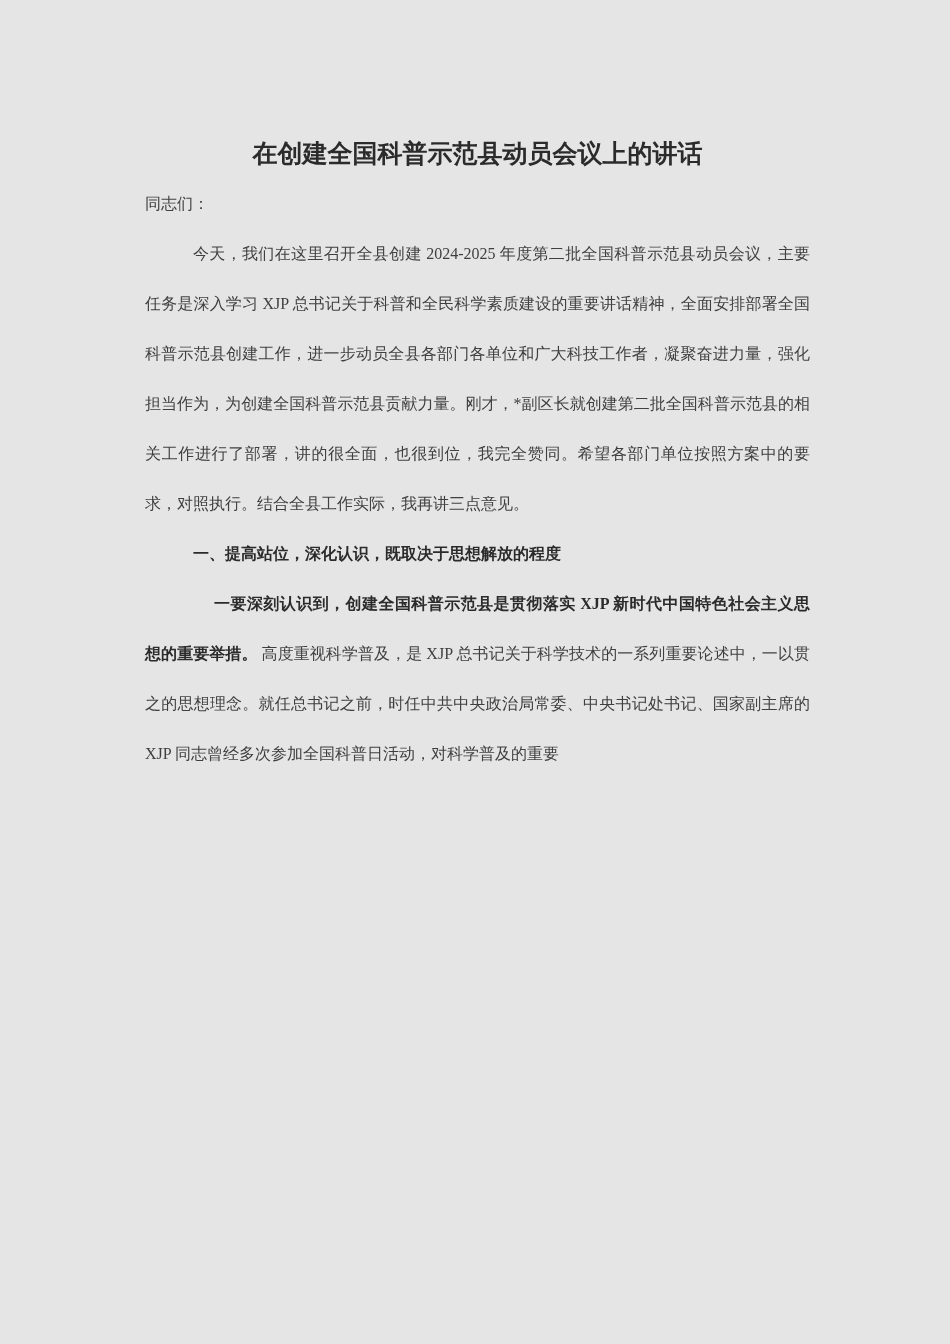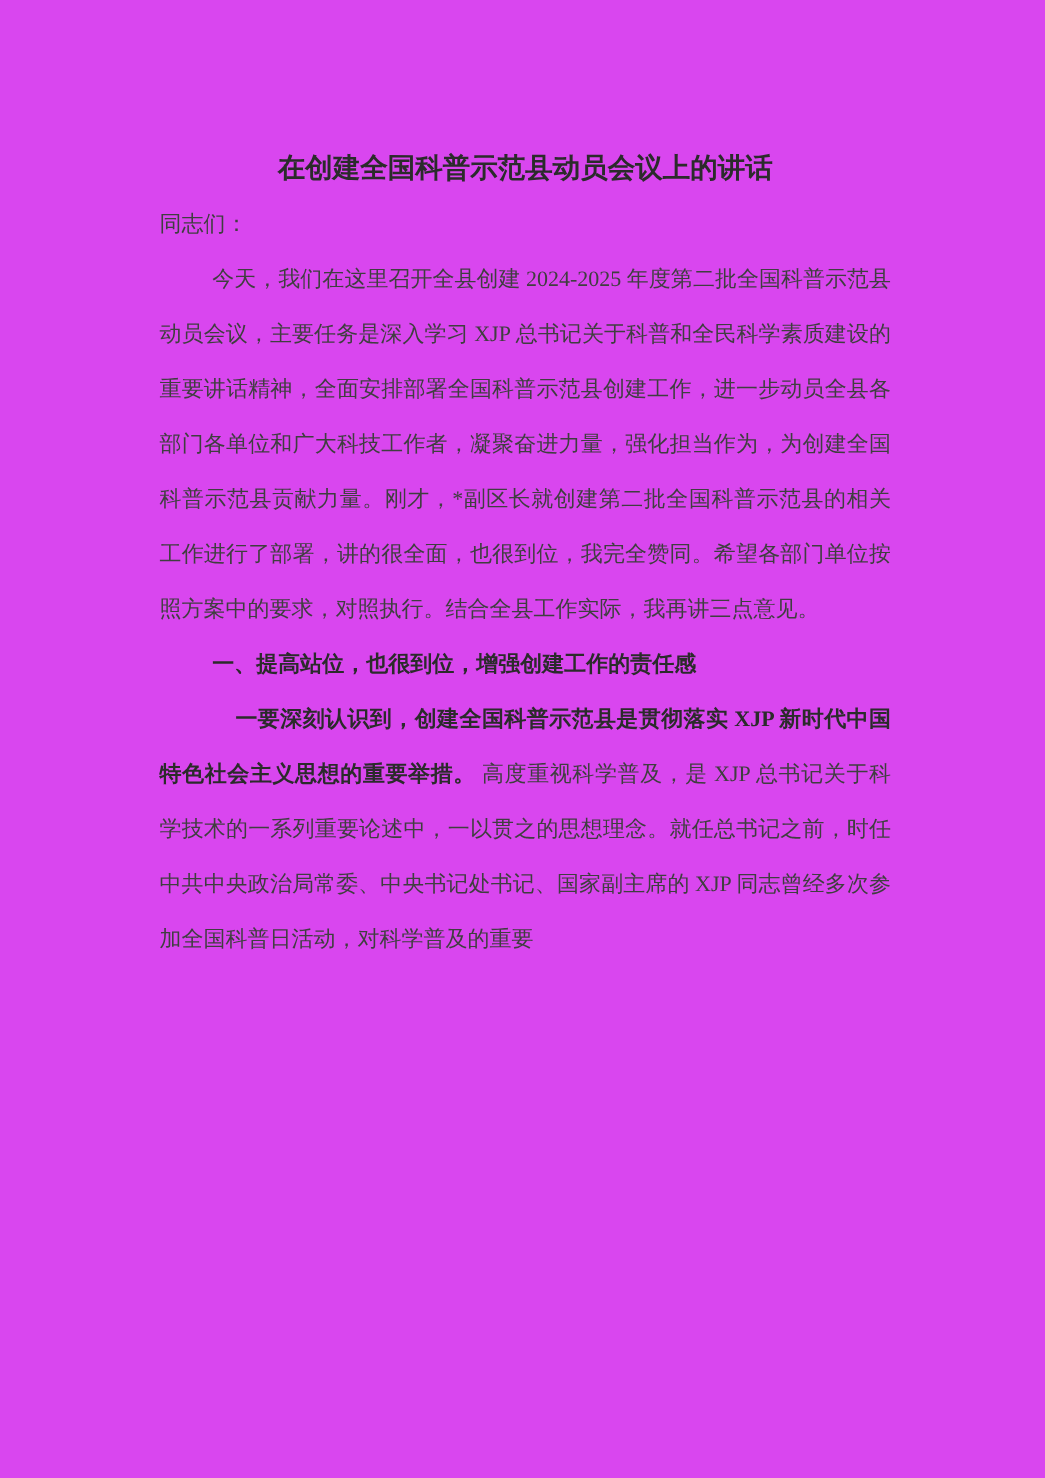--- a/index.html
+++ b/index.html
@@ -5,38 +5,38 @@
   html, body {
     margin: 0;
     padding: 0;
     background: #ffffff;
   }
   .page {
     position: relative;
     width: 950px;
     height: 1344px;
     box-sizing: border-box;
-    background: #d946ef;
+    background: #e5e5e5;
     padding: 137px 140px 0 145px;
     font-family: "Liberation Serif", "DejaVu Serif", serif;
     color: #3f3f3f;
     overflow: hidden;
   }
   .doc-title {
     margin: 0 0 8px 0;
     font-size: 25px;
     line-height: 34px;
     font-weight: bold;
     text-align: center;
     color: #2b2b2b;
     letter-spacing: 0;
   }
   .doc-body p, .doc-body h2 {
     margin: 0;
-    font-size: 20px;
+    font-size: 16px;
     line-height: 50px;
     text-align: justify;
     font-weight: normal;
     word-break: break-all;
   }
   .salutation {
     text-indent: 0;
   }
   .indent {
     text-indent: 48px; 
@@ -55,18 +55,18 @@
 <body>
 
 <div class="page">
   <h1 class="doc-title">在创建全国科普示范县动员会议上的讲话</h1>
 
   <div class="doc-body">
     <p class="salutation">同志们：</p>
 
     <p class="indent">今天，我们在这里召开全县创建 2024-2025 年度第二批全国科普示范县动员会议，主要任务是深入学习 XJP 总书记关于科普和全民科学素质建设的重要讲话精神，全面安排部署全国科普示范县创建工作，进一步动员全县各部门各单位和广大科技工作者，凝聚奋进力量，强化担当作为，为创建全国科普示范县贡献力量。刚才，*副区长就创建第二批全国科普示范县的相关工作进行了部署，讲的很全面，也很到位，我完全赞同。希望各部门单位按照方案中的要求，对照执行。结合全县工作实际，我再讲三点意见。</p>
 
-    <h2 class="indent">一、提高站位，也很到位，增强创建工作的责任感</h2>
+    <h2 class="indent">一、提高站位，深化认识，既取决于思想解放的程度</h2>
 
 
     <p class="indent"><strong>一要深刻认识到，创建全国科普示范县是贯彻落实 XJP 新时代中国特色社会主义思想的重要举措。</strong><span> 高度重视科学普及，是 XJP 总书记关于科学技术的一系列重要论述中，一以贯之的思想理念。就任总书记之前，时任中共中央政治局常委、中央书记处书记、国家副主席的 XJP 同志曾经多次参加全国科普日活动，对科学普及的重要</span></p>
   </div>
 </div>
 
 </body></html>

